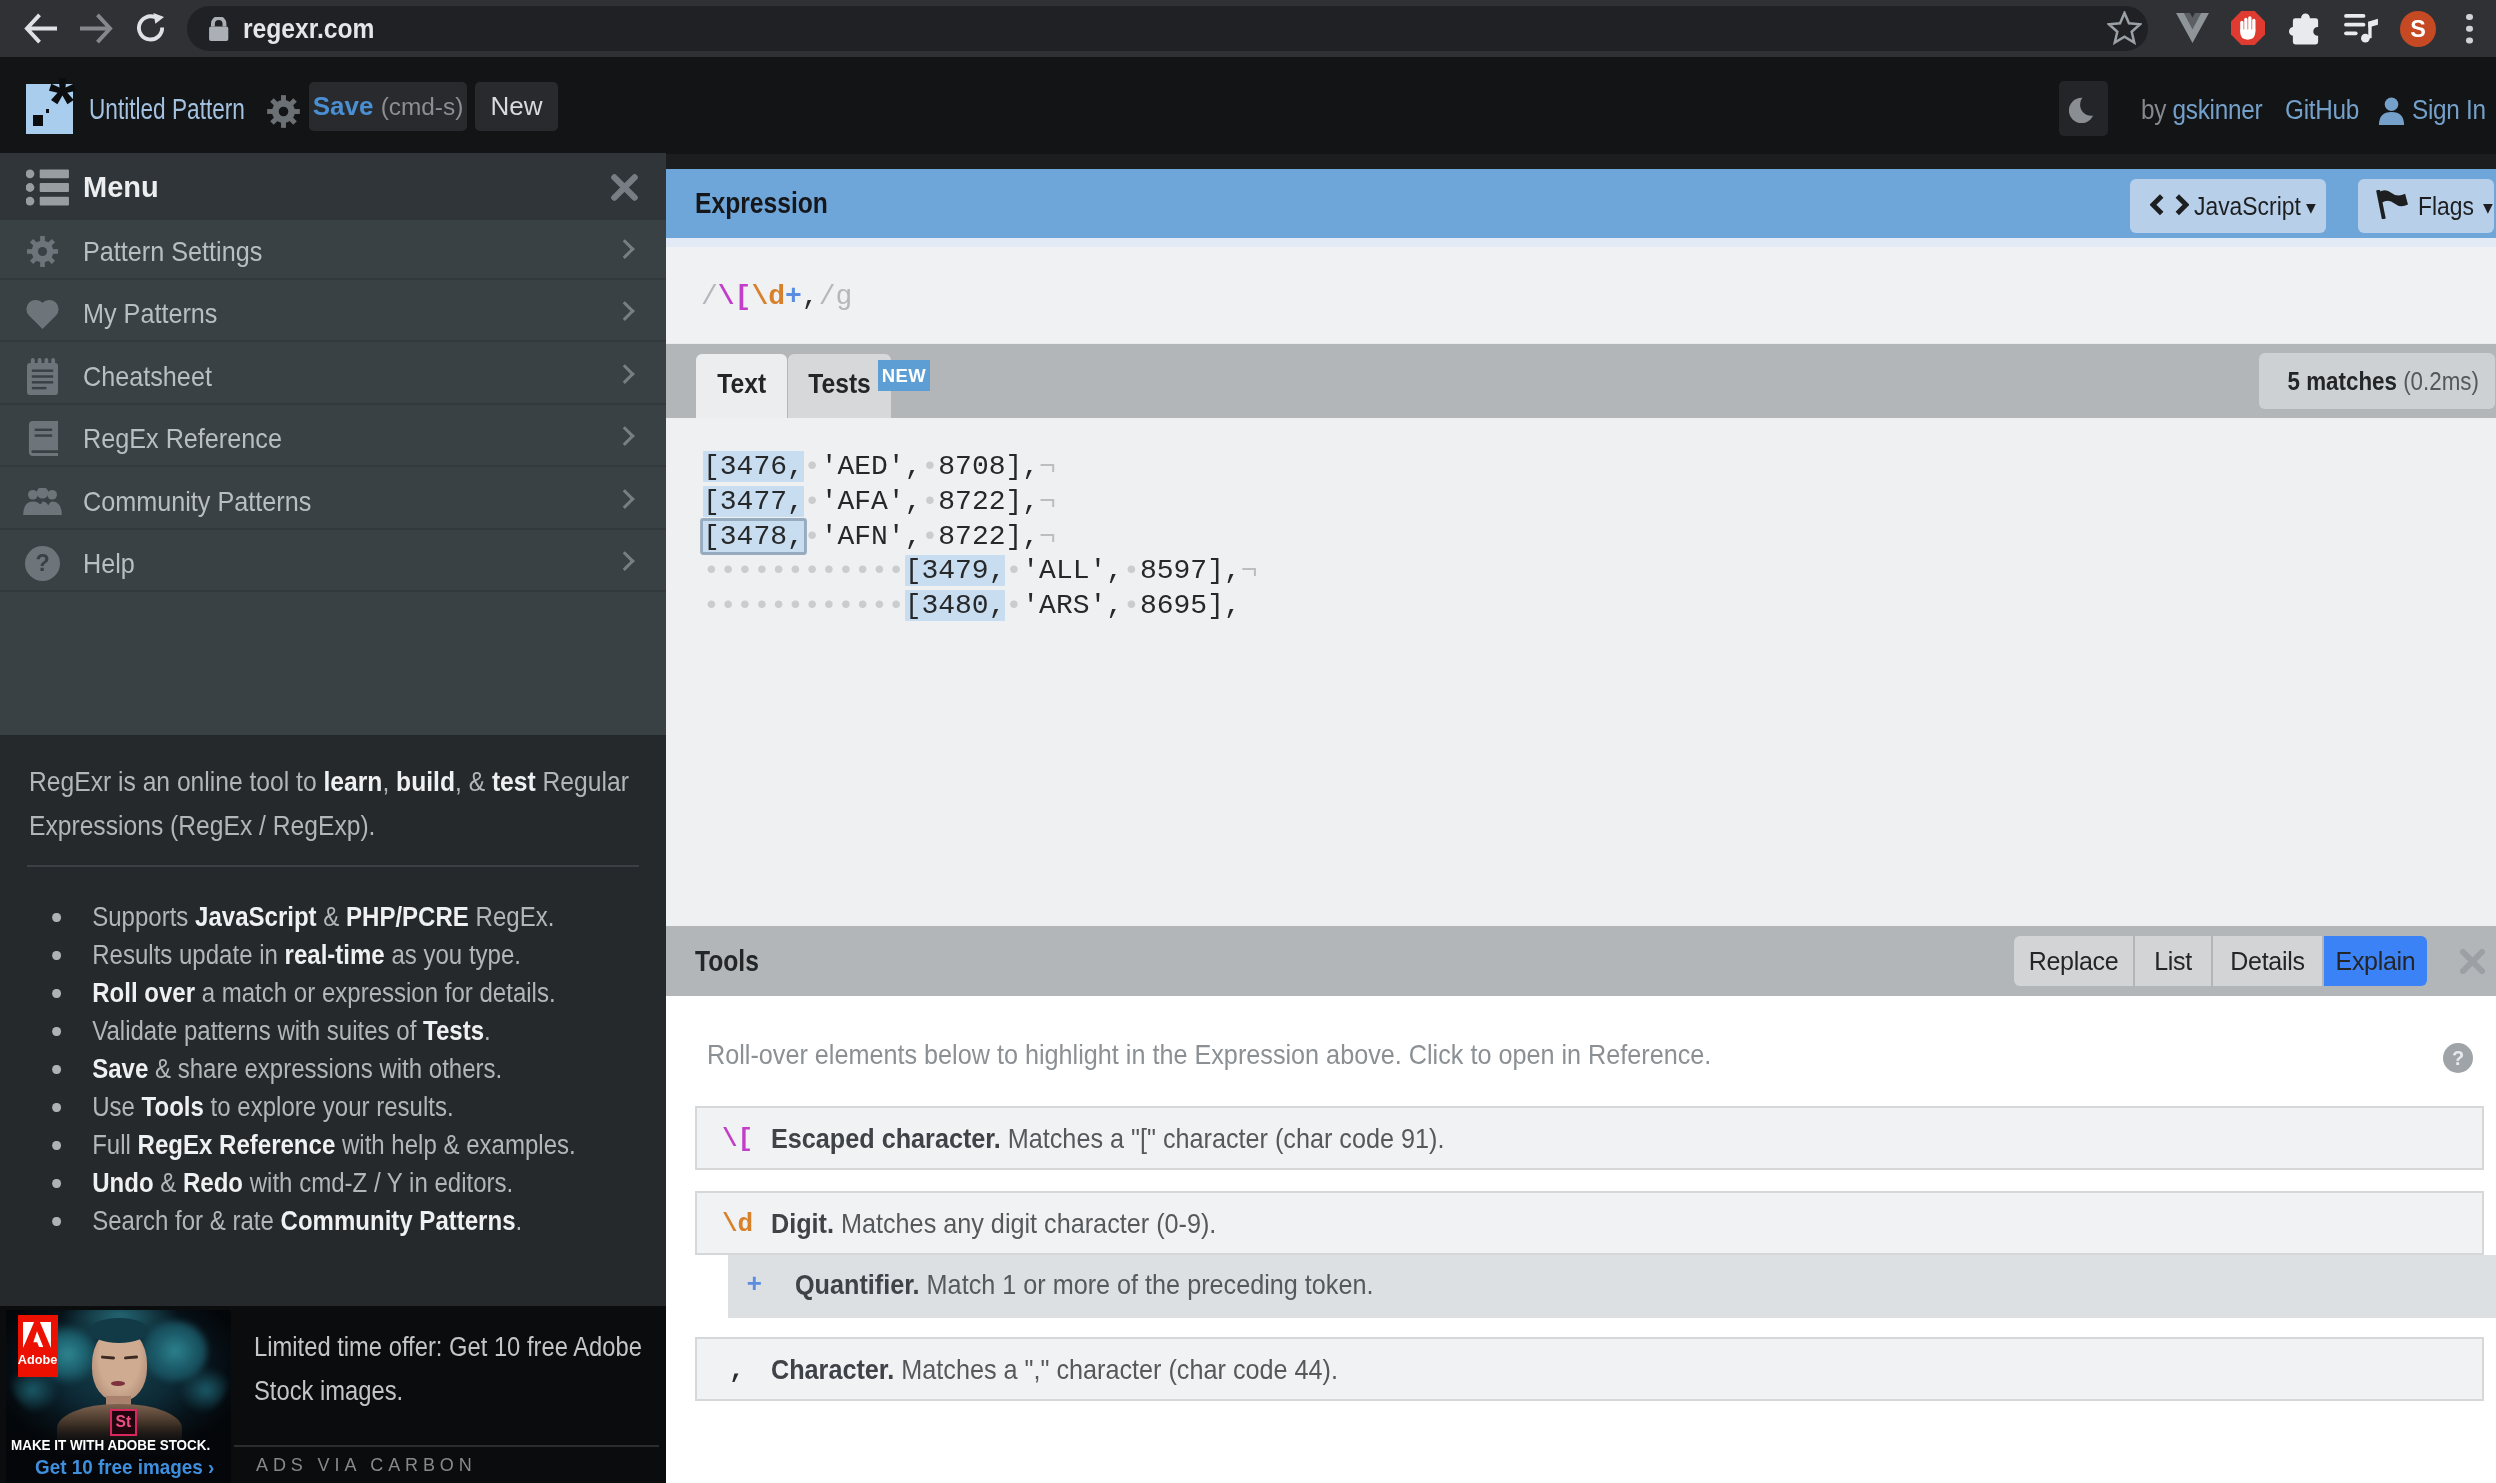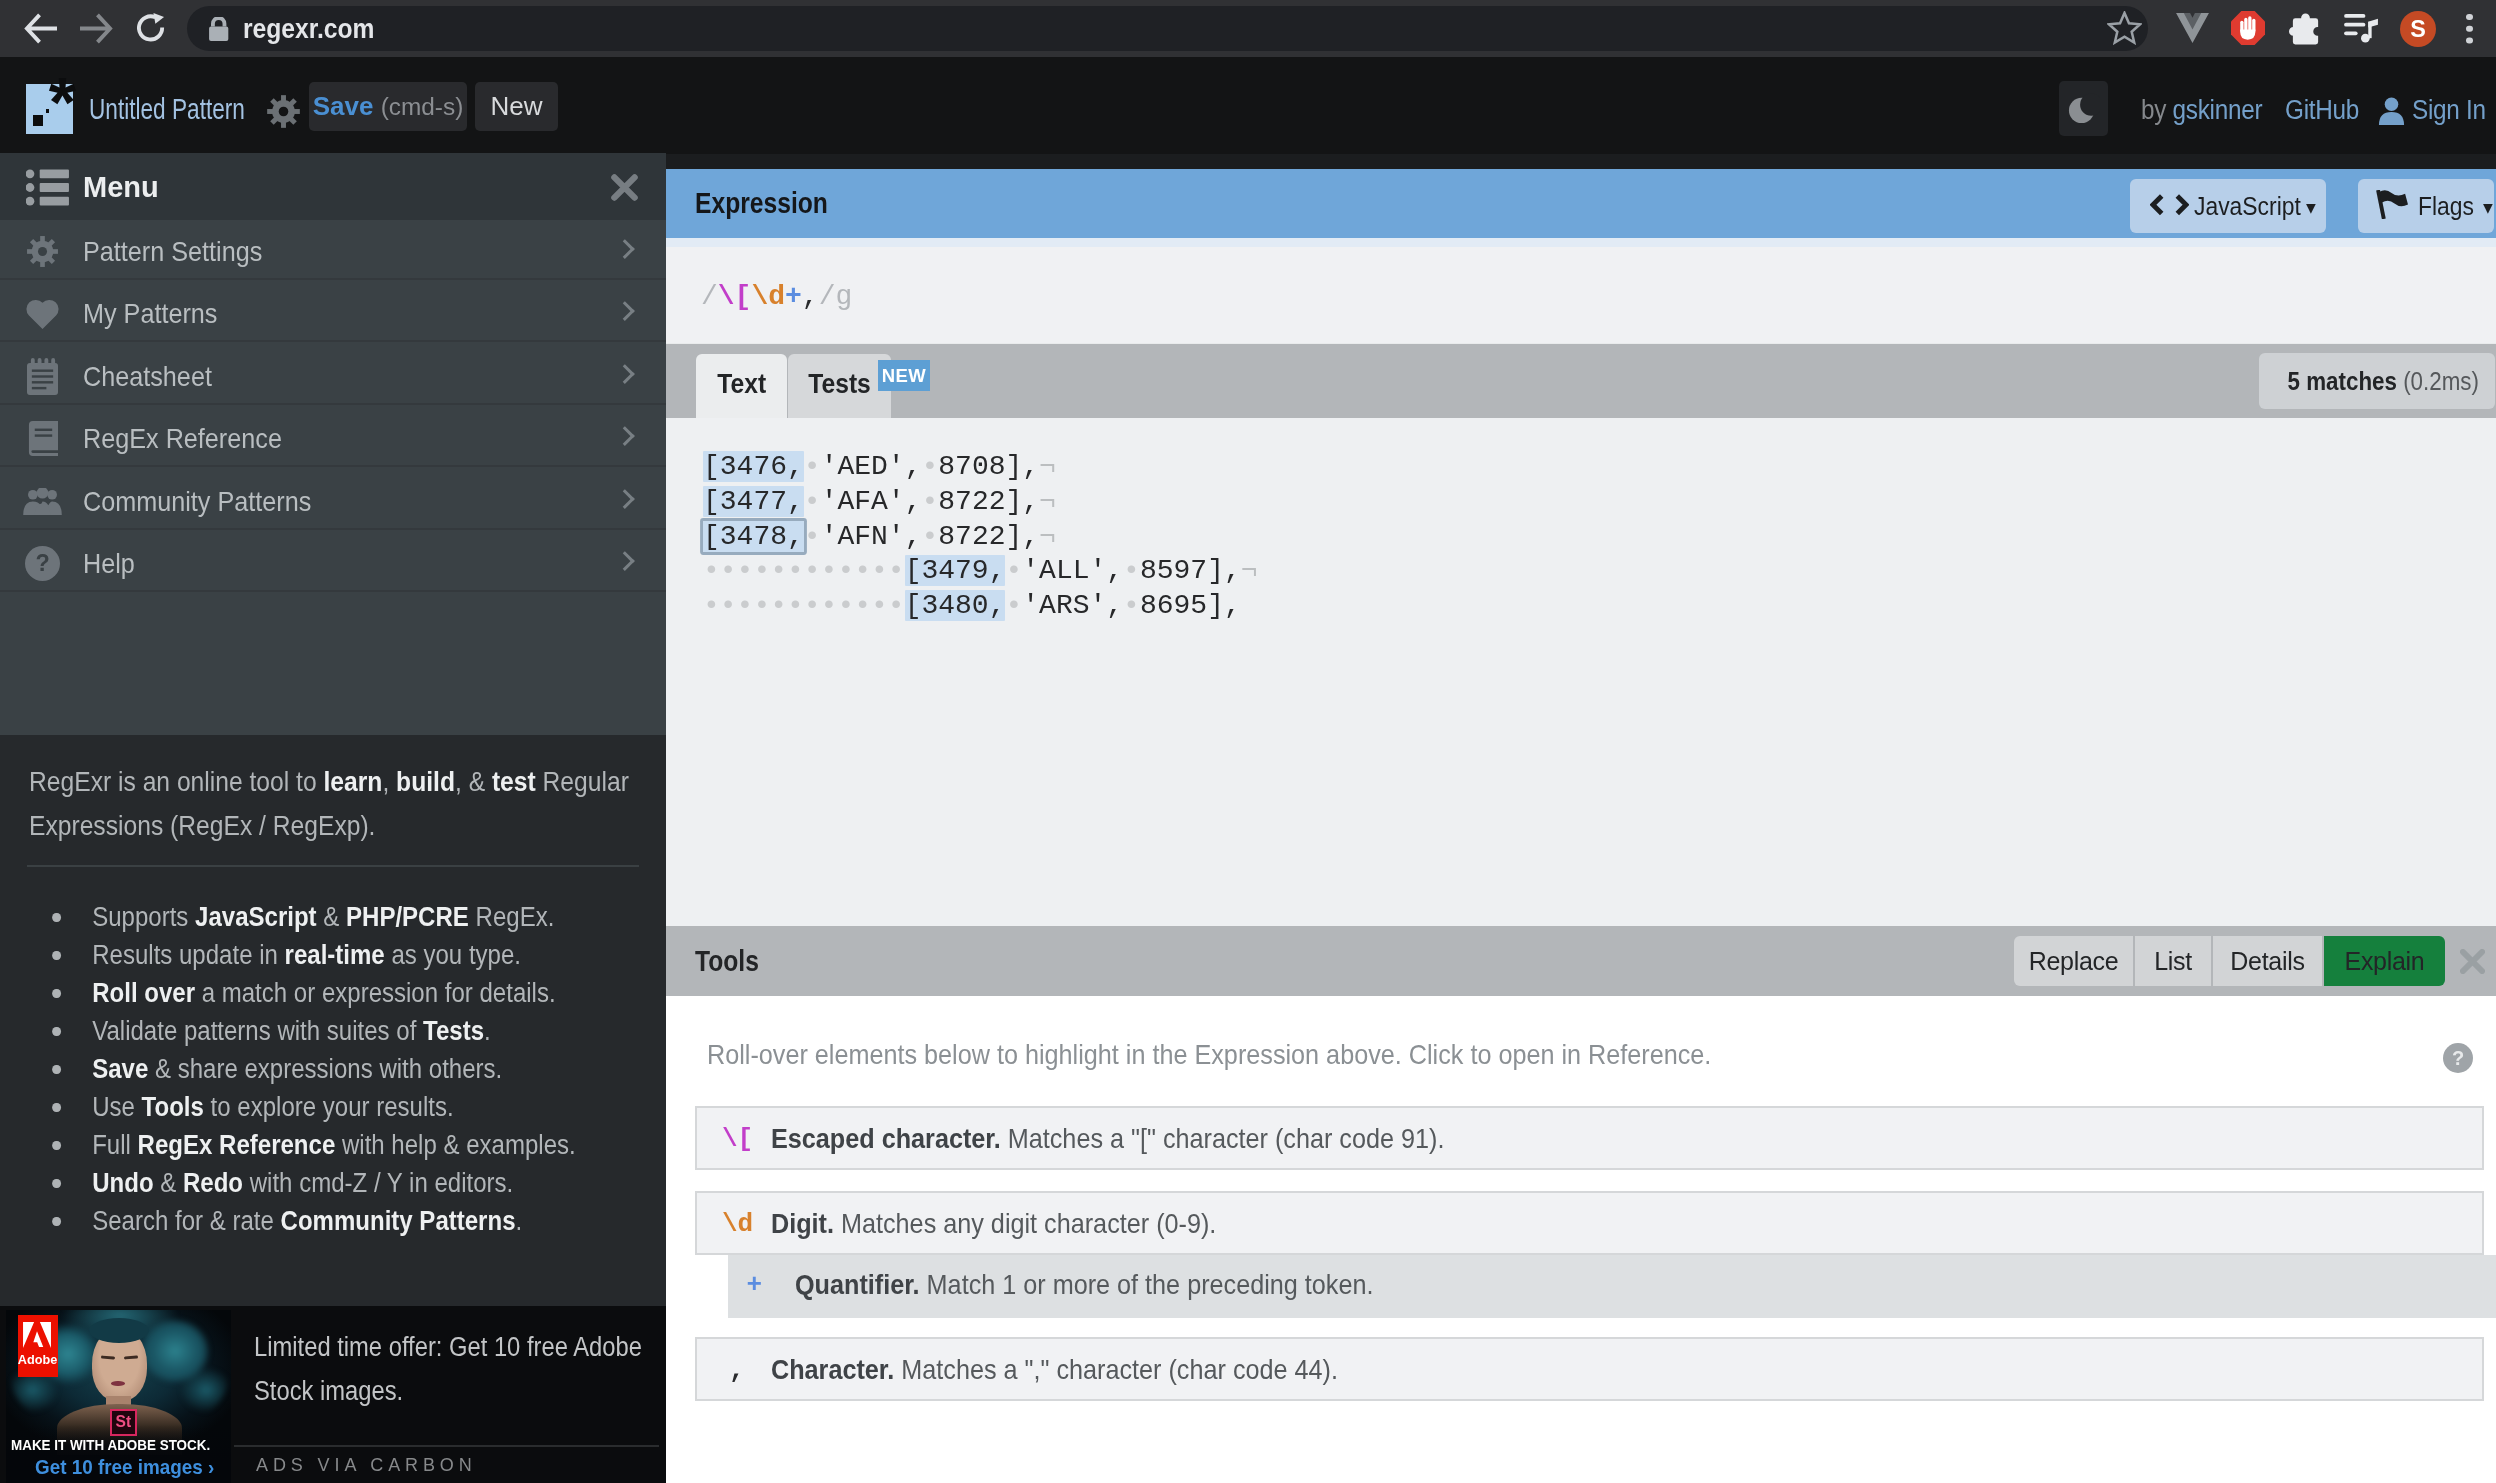--- a/index.html
+++ b/index.html
@@ -333,21 +333,21 @@
       <div class="tline" style="top:66px;"><span class="hl">[3477,</span><span class="ws">•</span>'AFA',<span class="ws">•</span>8722],<span class="nl">¬</span></div>
       <div class="tline" style="top:101px;"><span class="hlsel">[3478,</span><span class="ws">•</span>'AFN',<span class="ws">•</span>8722],<span class="nl">¬</span></div>
       <div class="tline" style="top:135px;"><span class="ws">••••••••••••</span><span class="hl">[3479,</span><span class="ws">•</span>'ALL',<span class="ws">•</span>8597],<span class="nl">¬</span></div>
       <div class="tline" style="top:170px;"><span class="ws">••••••••••••</span><span class="hl">[3480,</span><span class="ws">•</span>'ARS',<span class="ws">•</span>8695],</div>
     </div>
     <div id="toolsbar">
       <div class="t">Tools</div>
       <div class="tbtn" style="left:1348px;width:119px;border-radius:5.9px 0 0 5.9px;">Replace</div>
       <div class="tbtn" style="left:1469px;width:76px;">List</div>
       <div class="tbtn" style="left:1547px;width:109px;">Details</div>
-      <div class="tbtn" style="left:1658px;width:121px;background:#15803d;border-radius:0 5.9px 5.9px 0;">Explain</div>
+      <div class="tbtn" style="left:1658px;width:103px;background:#3b82f6;border-radius:0 5.9px 5.9px 0;">Explain</div>
       <svg class="abs" style="left:1794px;top:23.4px;" width="25" height="25" viewBox="0 0 26 26">
           <path d="M3 3 L23 23 M23 3 L3 23" stroke="#9aa0a3" stroke-width="6" stroke-linecap="round"></path>
         </svg>
     </div>
     <div id="toolsbody">
       <div id="rollover">Roll-over elements below to highlight in the Expression above. Click to open in Reference.</div>
       <svg class="abs" style="left:1777px;top:47px;" width="30" height="30" viewBox="0 0 36 36">
           <circle cx="18" cy="18" r="18" fill="#9fa4a8"></circle>
           <text x="18" y="26" text-anchor="middle" font-family="Liberation Sans" font-size="24" font-weight="bold" fill="#e8eaeb">?</text>
         </svg>

